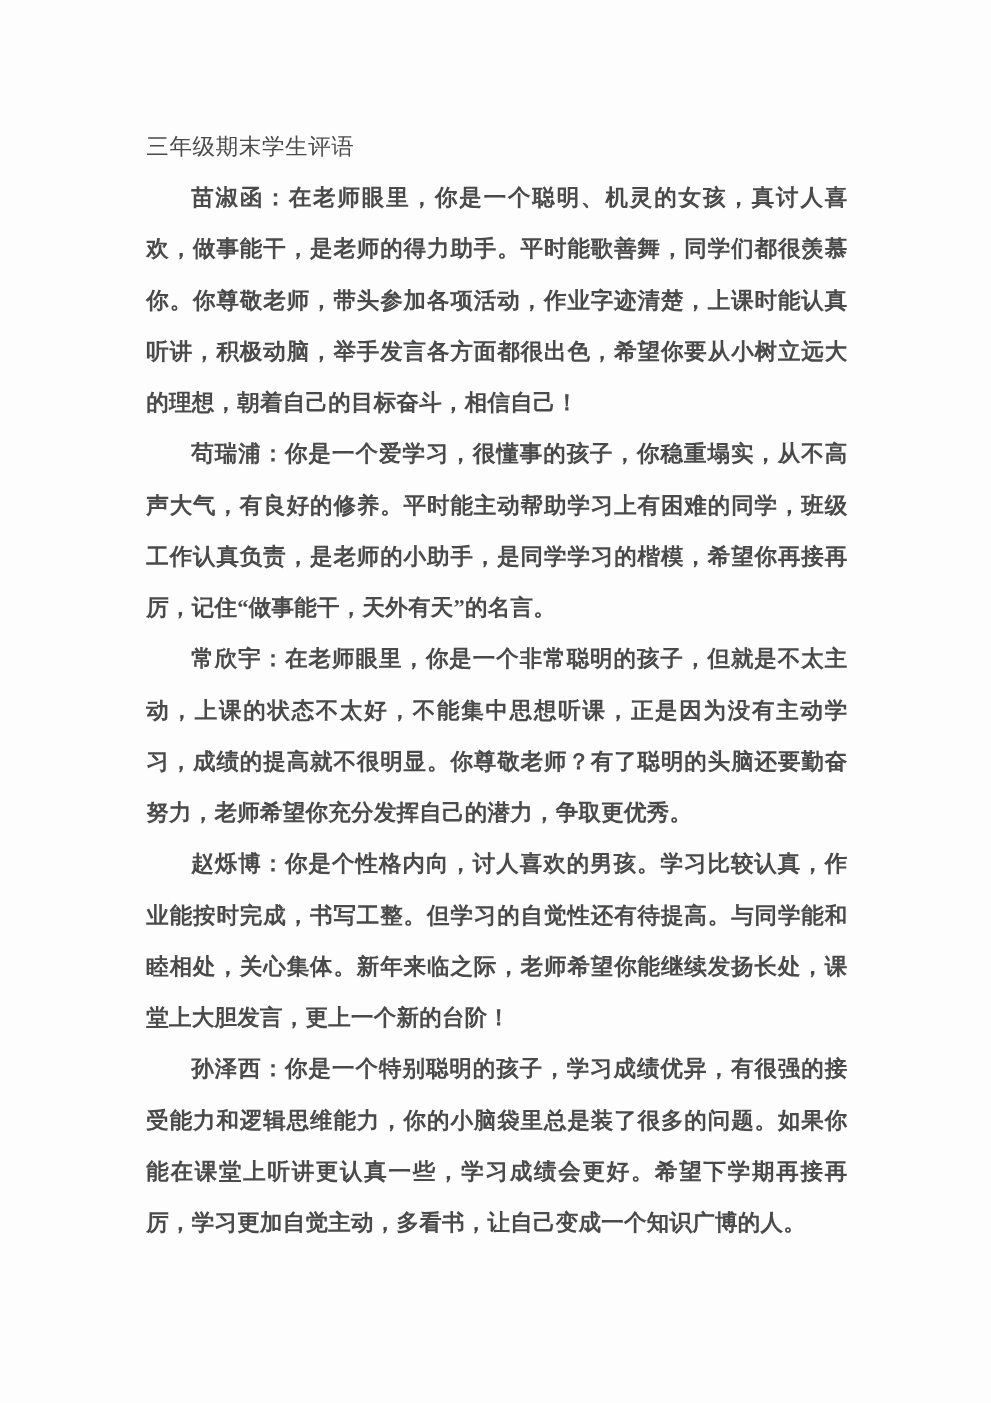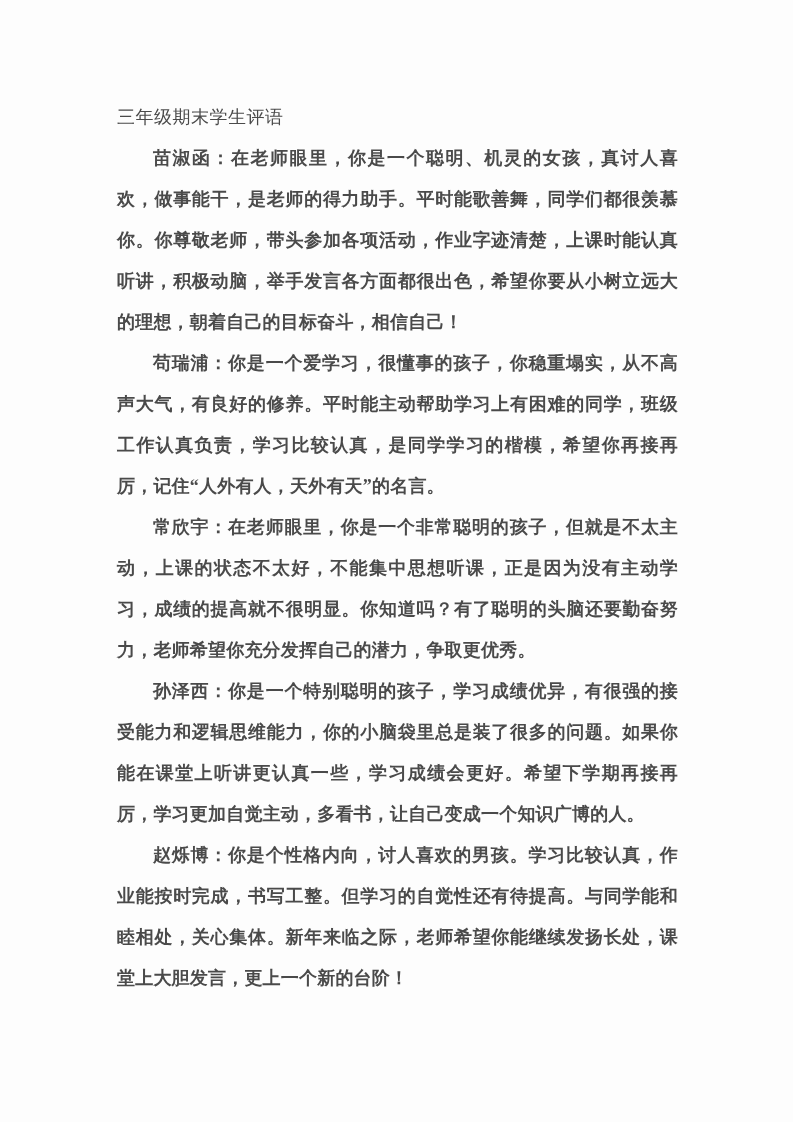--- a/index.html
+++ b/index.html
@@ -41,21 +41,21 @@
 </style>
 </head>
 <body>
 
 <div class="page">
 
   <h1 class="doc-title">三年级期末学生评语</h1>
 
   <p class="comment"><span>苗淑函</span><span>：</span><span>在老师眼里，你是一个聪明、机灵的女孩，真讨人喜欢，做事能干，是老师的得力助手。平时能歌善舞，同学们都很羡慕你。你尊敬老师，带头参加各项活动，作业字迹清楚，上课时能认真听讲，积极动脑，举手发言各方面都很出色，希望你要从小树立远大的理想，朝着自己的目标奋斗，相信自己！</span></p>
 
-  <p class="comment"><span>苟瑞浦</span><span>：</span><span>你是一个爱学习，很懂事的孩子，你稳重塌实，从不高声大气，有良好的修养。平时能主动帮助学习上有困难的同学，班级工作认真负责，学习比较认真，是同学学习的楷模，希望你再接再厉，记住“人外有人，天外有天”的名言。</span></p>
+  <p class="comment"><span>苟瑞浦</span><span>：</span><span>你是一个爱学习，很懂事的孩子，你稳重塌实，从不高声大气，有良好的修养。平时能主动帮助学习上有困难的同学，班级工作认真负责，是老师的小助手，是同学学习的楷模，希望你再接再厉，记住“做事能干，天外有天”的名言。</span></p>
 
-  <p class="comment"><span>常欣宇</span><span>：</span><span>在老师眼里，你是一个非常聪明的孩子，但就是不太主动，上课的状态不太好，不能集中思想听课，正是因为没有主动学习，成绩的提高就不很明显。你知道吗？有了聪明的头脑还要勤奋努力，老师希望你充分发挥自己的潜力，争取更优秀。</span></p>
+  <p class="comment"><span>常欣宇</span><span>：</span><span>在老师眼里，你是一个非常聪明的孩子，但就是不太主动，上课的状态不太好，不能集中思想听课，正是因为没有主动学习，成绩的提高就不很明显。你尊敬老师？有了聪明的头脑还要勤奋努力，老师希望你充分发挥自己的潜力，争取更优秀。</span></p>
+
+  <p class="comment"><span>赵烁博</span><span>：</span><span>你是个性格内向，讨人喜欢的男孩。学习比较认真，作业能按时完成，书写工整。但学习的自觉性还有待提高。与同学能和睦相处，关心集体。新年来临之际，老师希望你能继续发扬长处，课堂上大胆发言，更上一个新的台阶！</span></p>
 
   <p class="comment"><span>孙泽西</span><span>：</span><span>你是一个特别聪明的孩子，学习成绩优异，有很强的接受能力和逻辑思维能力，你的小脑袋里总是装了很多的问题。如果你能在课堂上听讲更认真一些，学习成绩会更好。希望下学期再接再厉，学习更加自觉主动，多看书，让自己变成一个知识广博的人。</span></p>
-
-  <p class="comment"><span>赵烁博</span><span>：</span><span>你是个性格内向，讨人喜欢的男孩。学习比较认真，作业能按时完成，书写工整。但学习的自觉性还有待提高。与同学能和睦相处，关心集体。新年来临之际，老师希望你能继续发扬长处，课堂上大胆发言，更上一个新的台阶！</span></p>
 
 </div>
 
 </body></html>

